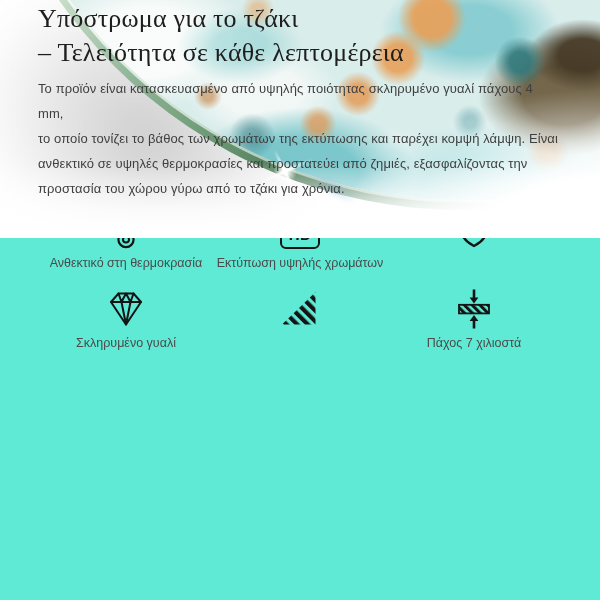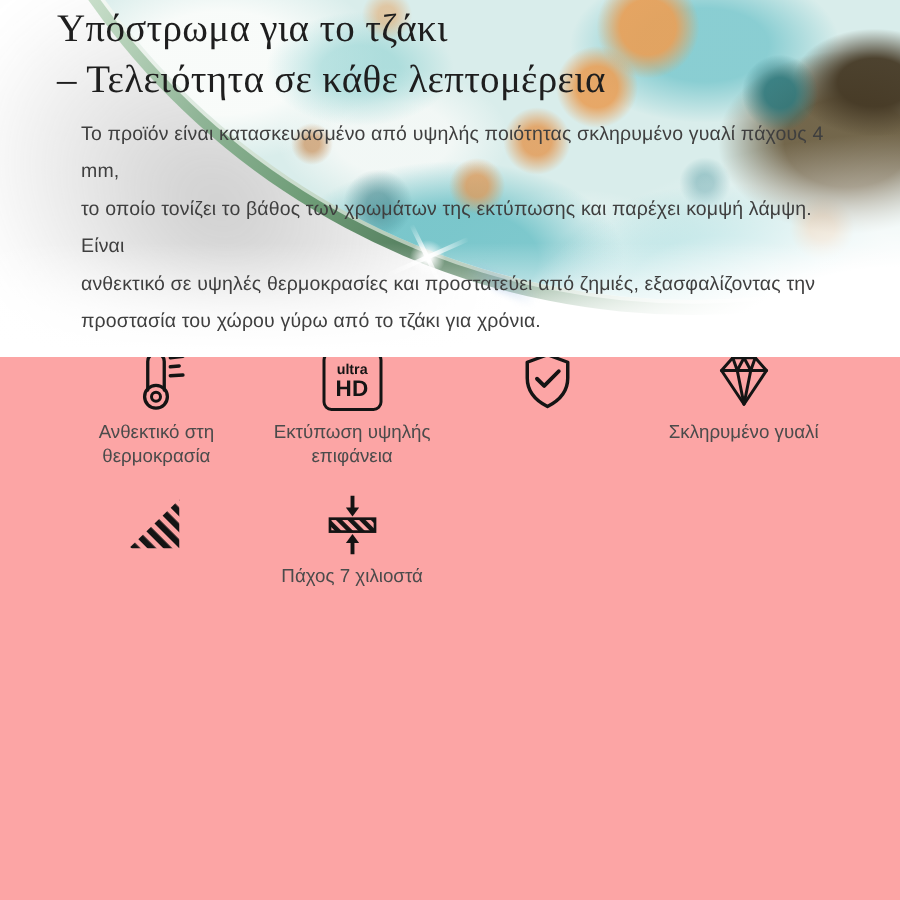--- a/index.html
+++ b/index.html
@@ -1,21 +1,21 @@
 <!DOCTYPE html>
 <html><head>
 <meta charset="utf-8">
 <style>
   html,body{margin:0;padding:0;}
   body{
     width:600px;height:600px;overflow:hidden;background:#ffffff;
     font-family:"Liberation Sans","DejaVu Sans",sans-serif;
     -webkit-font-smoothing:antialiased;
   }
-  .page{position:relative;width:600px;height:600px;background:#fca5a5;}
+  .page{position:relative;width:600px;height:600px;background:#5eead4;}
 
   
   .hero{position:absolute;left:0;top:0;width:600px;height:238px;overflow:hidden;background:#fff;}
   .glass-shadow{
     position:absolute;left:-70px;top:-30px;width:430px;height:330px;border-radius:50%;
     background:radial-gradient(closest-side,rgba(105,105,105,.34),rgba(105,105,105,0) 85%);
     transform:rotate(32deg);filter:blur(20px);
   }
   .glass-edge{
     position:absolute;inset:0;
@@ -81,28 +81,28 @@
 
   
   .content{position:relative;padding:0 38px;}
   h1.title{
     margin:0;padding-top:2px;
     font-family:"Liberation Serif","DejaVu Serif",serif;
     font-weight:400;font-size:26px;line-height:34px;color:#1e1e1e;
     white-space:pre-line;letter-spacing:.2px;
   }
   p.desc{
-    margin:6px 0 0 16px;font-size:13px;line-height:25px;color:#3f3f3f;
+    margin:6px 0 0 0;font-size:13px;line-height:25px;color:#3f3f3f;
     white-space:pre-line;letter-spacing:.1px;
   }
 
   
   .features{
     margin-top:6px;padding:0 39px;
-    display:grid;grid-template-columns:repeat(4,1fr);row-gap:16px;
+    display:grid;grid-template-columns:repeat(3,1fr);row-gap:16px;
   }
   .feature{display:flex;flex-direction:column;align-items:center;}
   .icon-box{height:44px;display:flex;align-items:center;justify-content:center;}
   .feat-label{margin-top:4px;font-size:12.5px;color:#4b4b4b;text-align:center;line-height:16px;}
   .uhd{
     width:36px;height:36px;border:2.6px solid #141414;border-radius:6px;
     display:flex;flex-direction:column;align-items:center;justify-content:center;color:#141414;
   }
   .uhd .t1{font-size:9.5px;font-weight:700;line-height:10px;}
   .uhd .t2{font-size:15px;font-weight:800;line-height:15px;letter-spacing:.3px;}
@@ -152,21 +152,21 @@
       <div class="feat-label">Ανθεκτικό στη θερμοκρασία</div>
     </div>
 
     <div class="feature">
       <div class="icon-box">
         <div class="uhd">
           <span class="t1">ultra</span>
           <span class="t2">HD</span>
         </div>
       </div>
-      <div class="feat-label">Εκτύπωση υψηλής επιφάνεια</div>
+      <div class="feat-label">Εκτύπωση υψηλής χρωμάτων</div>
     </div>
 
     <div class="feature">
       <div class="icon-box">
         <svg class="feat-icon" width="44" height="44" viewBox="0 0 44 44" fill="none" stroke="#141414" stroke-width="2.3" stroke-linejoin="round" stroke-linecap="round">
           <path d="M22 4.5 L35.5 9.5 V20 C35.5 29.5 30 35 22 39 C14 35 8.5 29.5 8.5 20 V9.5 Z"></path>
           <path d="M15 20.5 L19.8 25.3 L29.5 15.5" stroke-width="2.6"></path>
         </svg>
       </div>
     </div>

